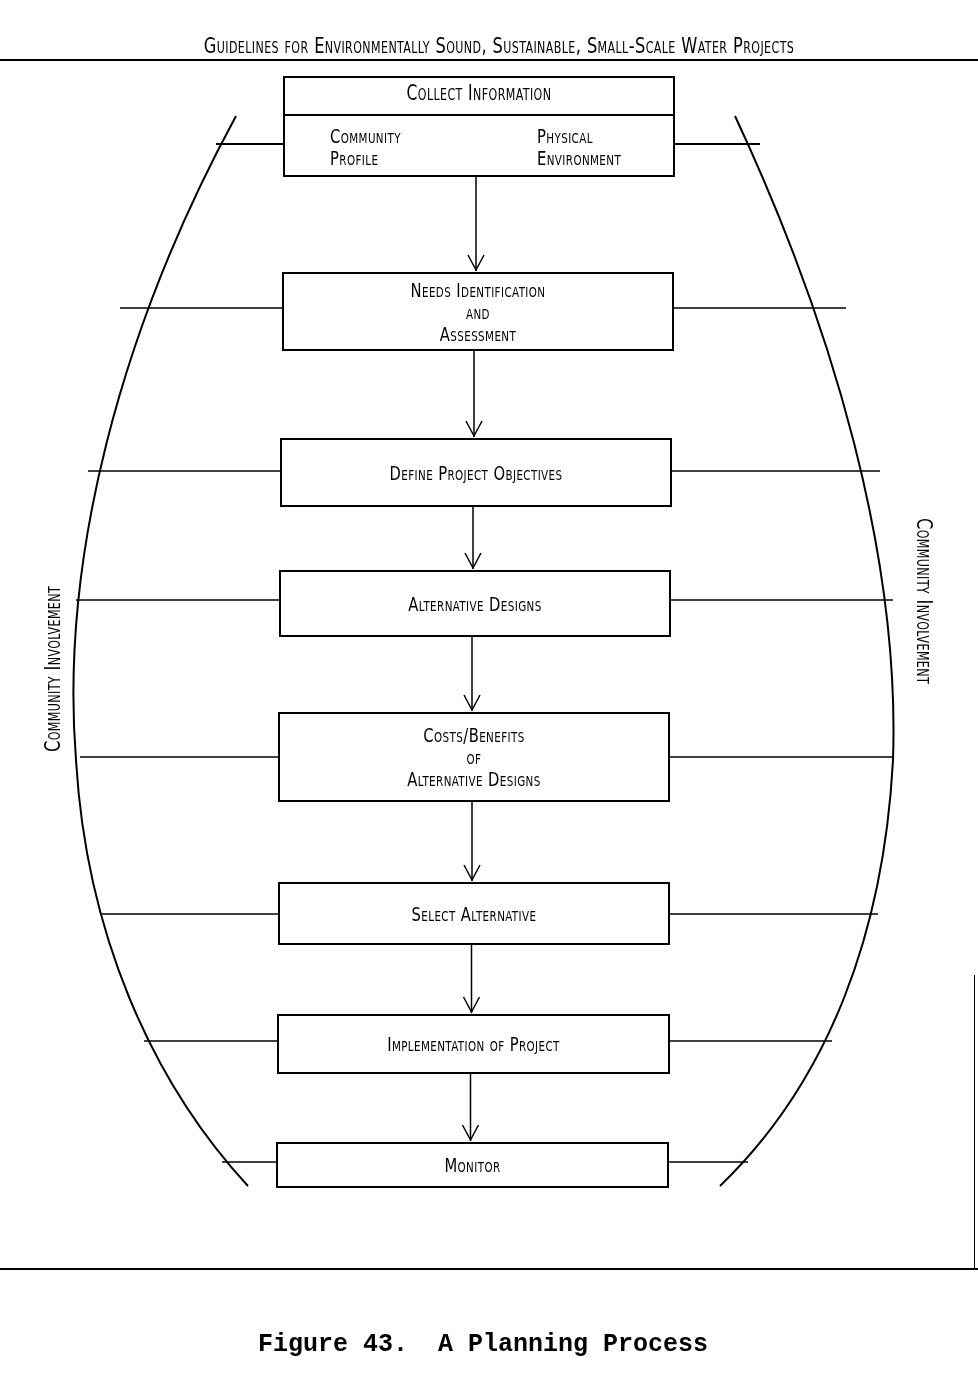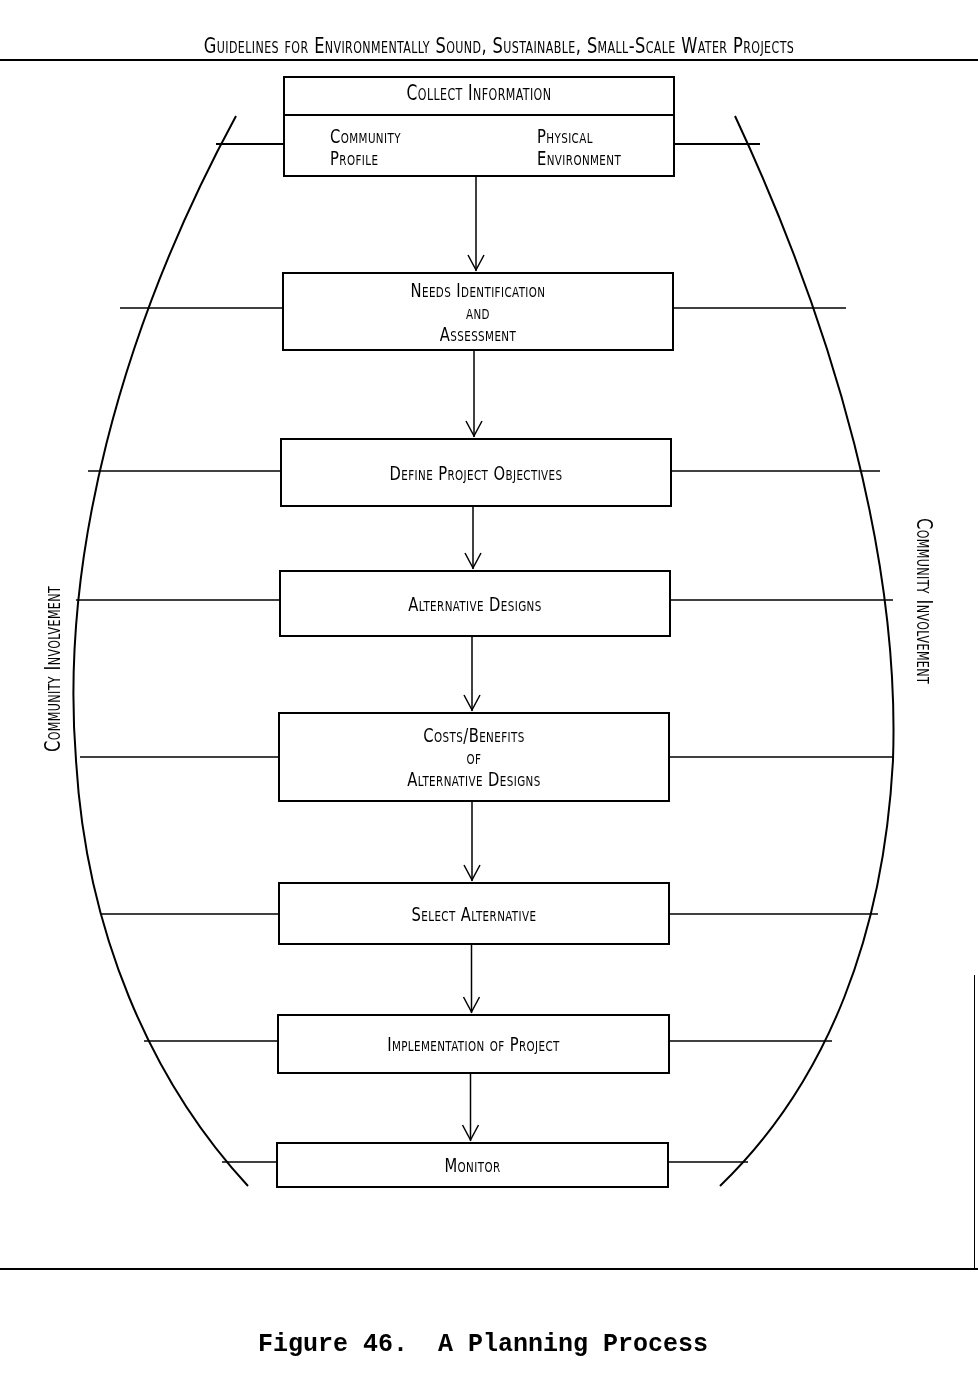--- a/index.html
+++ b/index.html
@@ -107,13 +107,13 @@
     <div class="box-text sc" style="left: 277px; width: 391px; top: 1154px;">
       <div>Monitor</div>
     </div>
   </div>
 
 <div id="side-left" class="side-label sc">Community Involvement</div>
 <div id="side-right" class="side-label sc">Community Involvement</div>
 
 <div id="right-border"></div>
 <div id="bottom-rule"></div>
-<div id="caption">Figure 46.  A Planning Process</div>
+<div id="caption">Figure 43.  A Planning Process</div>
 
 </body></html>

